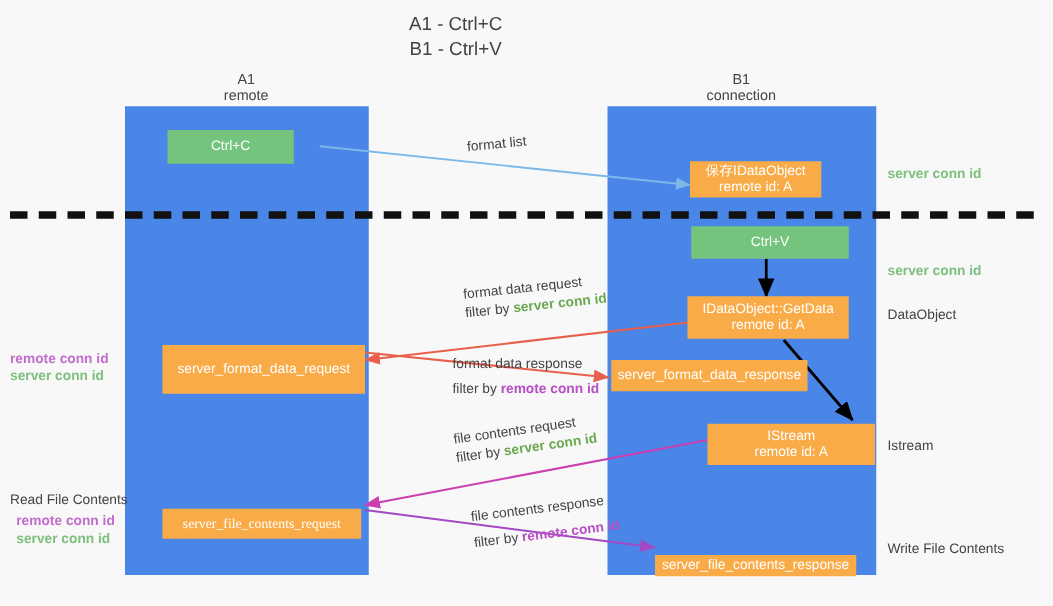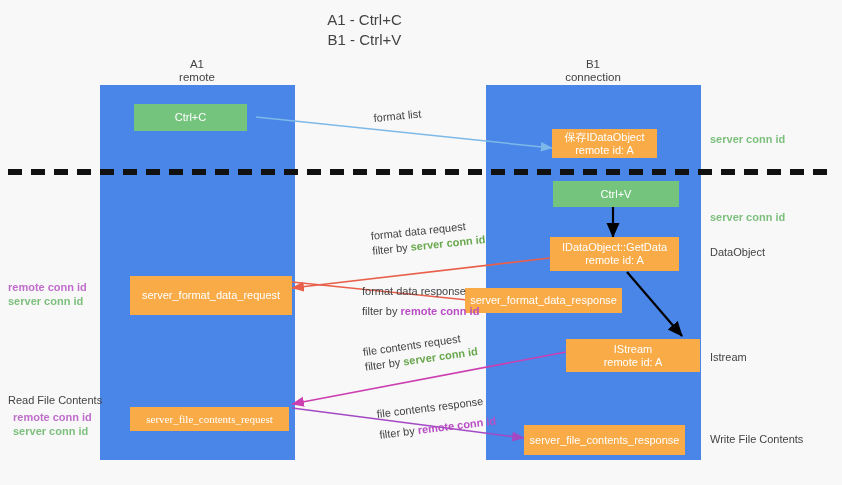--- a/index.html
+++ b/index.html
@@ -146,21 +146,21 @@
 
     <path d="M550,258 L292,288" stroke="#e8604c" stroke-width="1.6" fill="none" marker-end="url(#ah-red)"></path>
 
     <path d="M292,282 L487,302" stroke="#e8604c" stroke-width="1.6" fill="none" marker-end="url(#ah-red)"></path>
 
     <path d="M566,352 L292,404" stroke="#cc3fb0" stroke-width="1.6" fill="none" marker-end="url(#ah-magenta)"></path>
 
     <path d="M292,408 L524,438" stroke="#a349c4" stroke-width="1.6" fill="none" marker-end="url(#ah-purple)"></path>
   </svg>
 
-  <div class="node green" style="left:134px; top:104px; width:113px; height:27px;">
+  <div class="node green" style="left:134px; top:104px; width:101px; height:27px;">
     <div>Ctrl+C</div>
   </div>
 
   <div class="node orange" style="left:552px; top:129px; width:105px; height:29px;">
     <div>保存IDataObject</div>
     <div>remote id: A</div>
   </div>
 
   <div class="node green" style="left:553px; top:181px; width:126px; height:26px;">
     <div>Ctrl+V</div>
@@ -168,34 +168,34 @@
 
   <div class="node orange" style="left:550px; top:237px; width:129px; height:34px;">
     <div>IDataObject::GetData</div>
     <div>remote id: A</div>
   </div>
 
   <div class="node orange" style="left:130px; top:276px; width:162px; height:39px;">
     <div>server_format_data_request</div>
   </div>
 
-  <div class="node orange" style="left:465px; top:288px; width:157px; height:25px;">
+  <div class="node orange" style="left:489px; top:288px; width:157px; height:25px;">
     <div>server_format_data_response</div>
   </div>
 
   <div class="node orange" style="left:566px; top:339px; width:134px; height:33px;">
     <div>IStream</div>
     <div>remote id: A</div>
   </div>
 
   <div class="node orange" style="left:130px; top:407px; width:159px; height:24px;font-family:Liberation Serif, serif;">
     <div>server_file_contents_request</div>
   </div>
 
-  <div class="node orange" style="left:524px; top:425px; width:161px; height:30px;">
+  <div class="node orange" style="left:524px; top:444px; width:161px; height:17px;">
     <div>server_file_contents_response</div>
   </div>
 
   <div class="edge-label" style="left:373px; top:111px; transform:rotate(-5.5deg); transform-origin:left top;">
     <span>format list</span>
   </div>
 
   <div class="edge-label" style="left:370px; top:229px; transform:rotate(-6deg); transform-origin:left top;">
     <div>format data request</div>
     <div>

